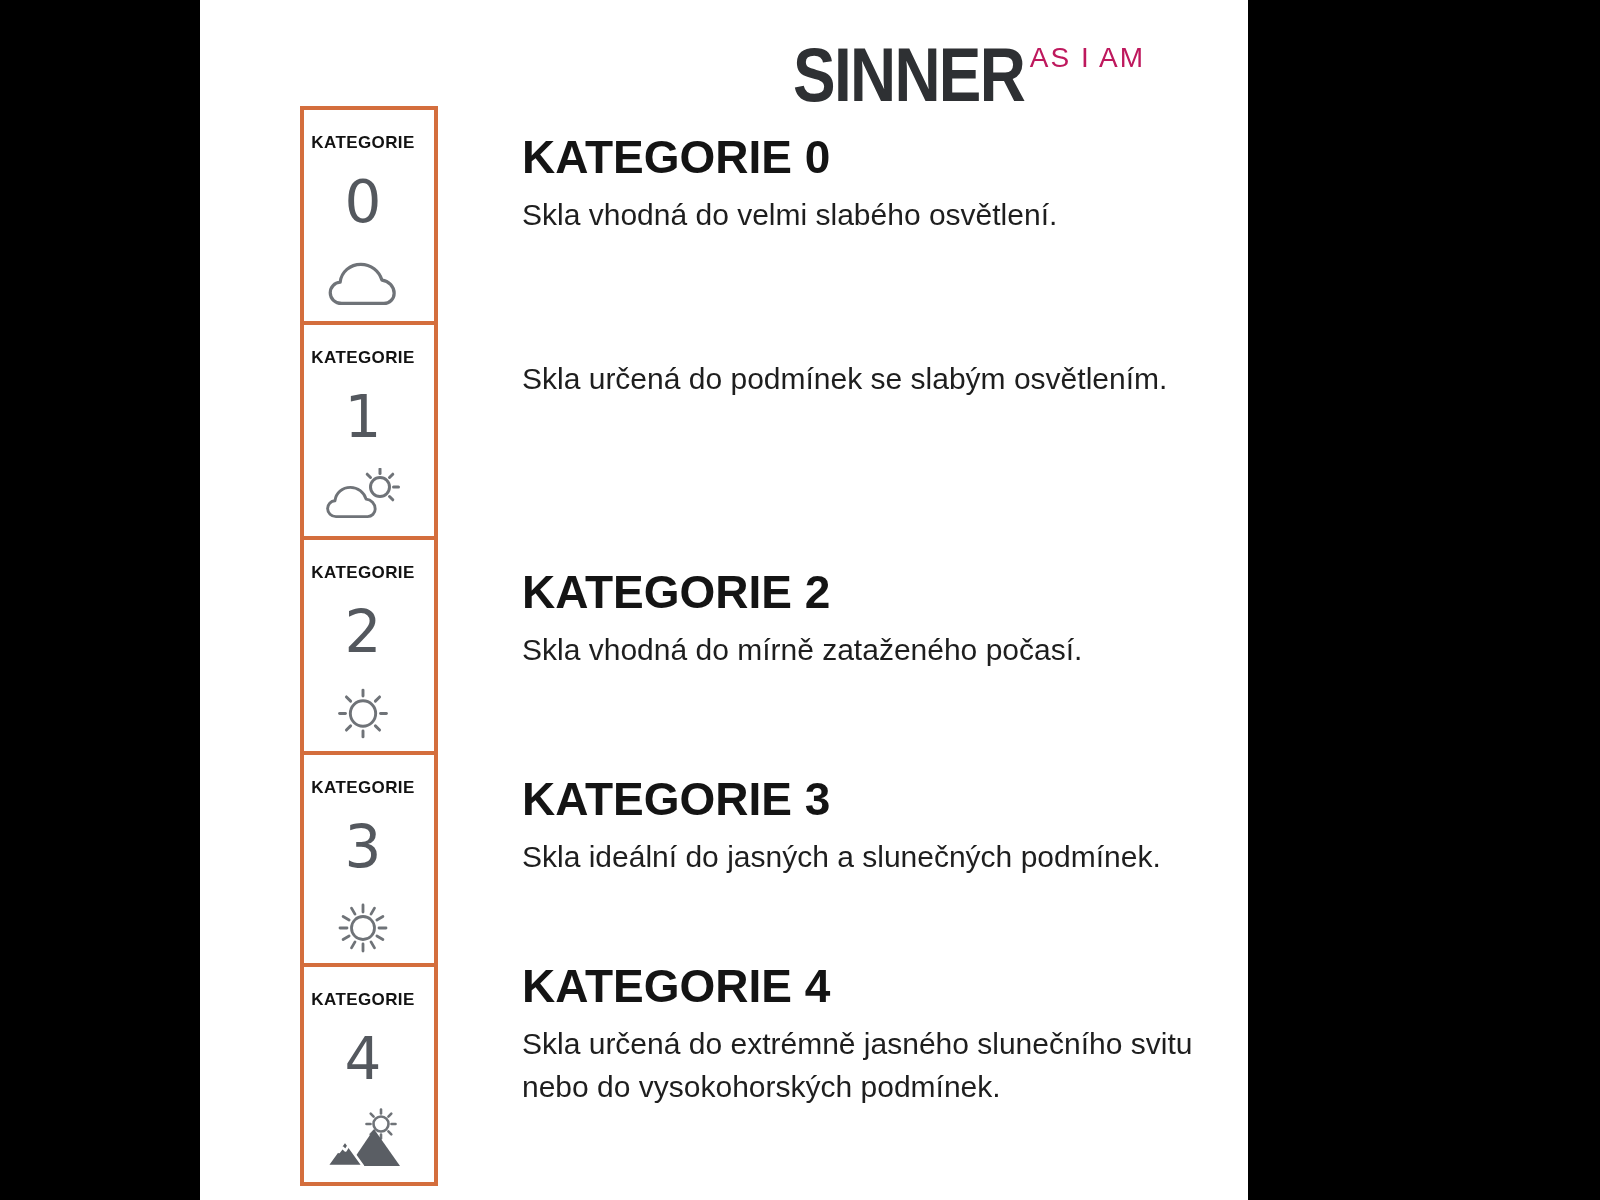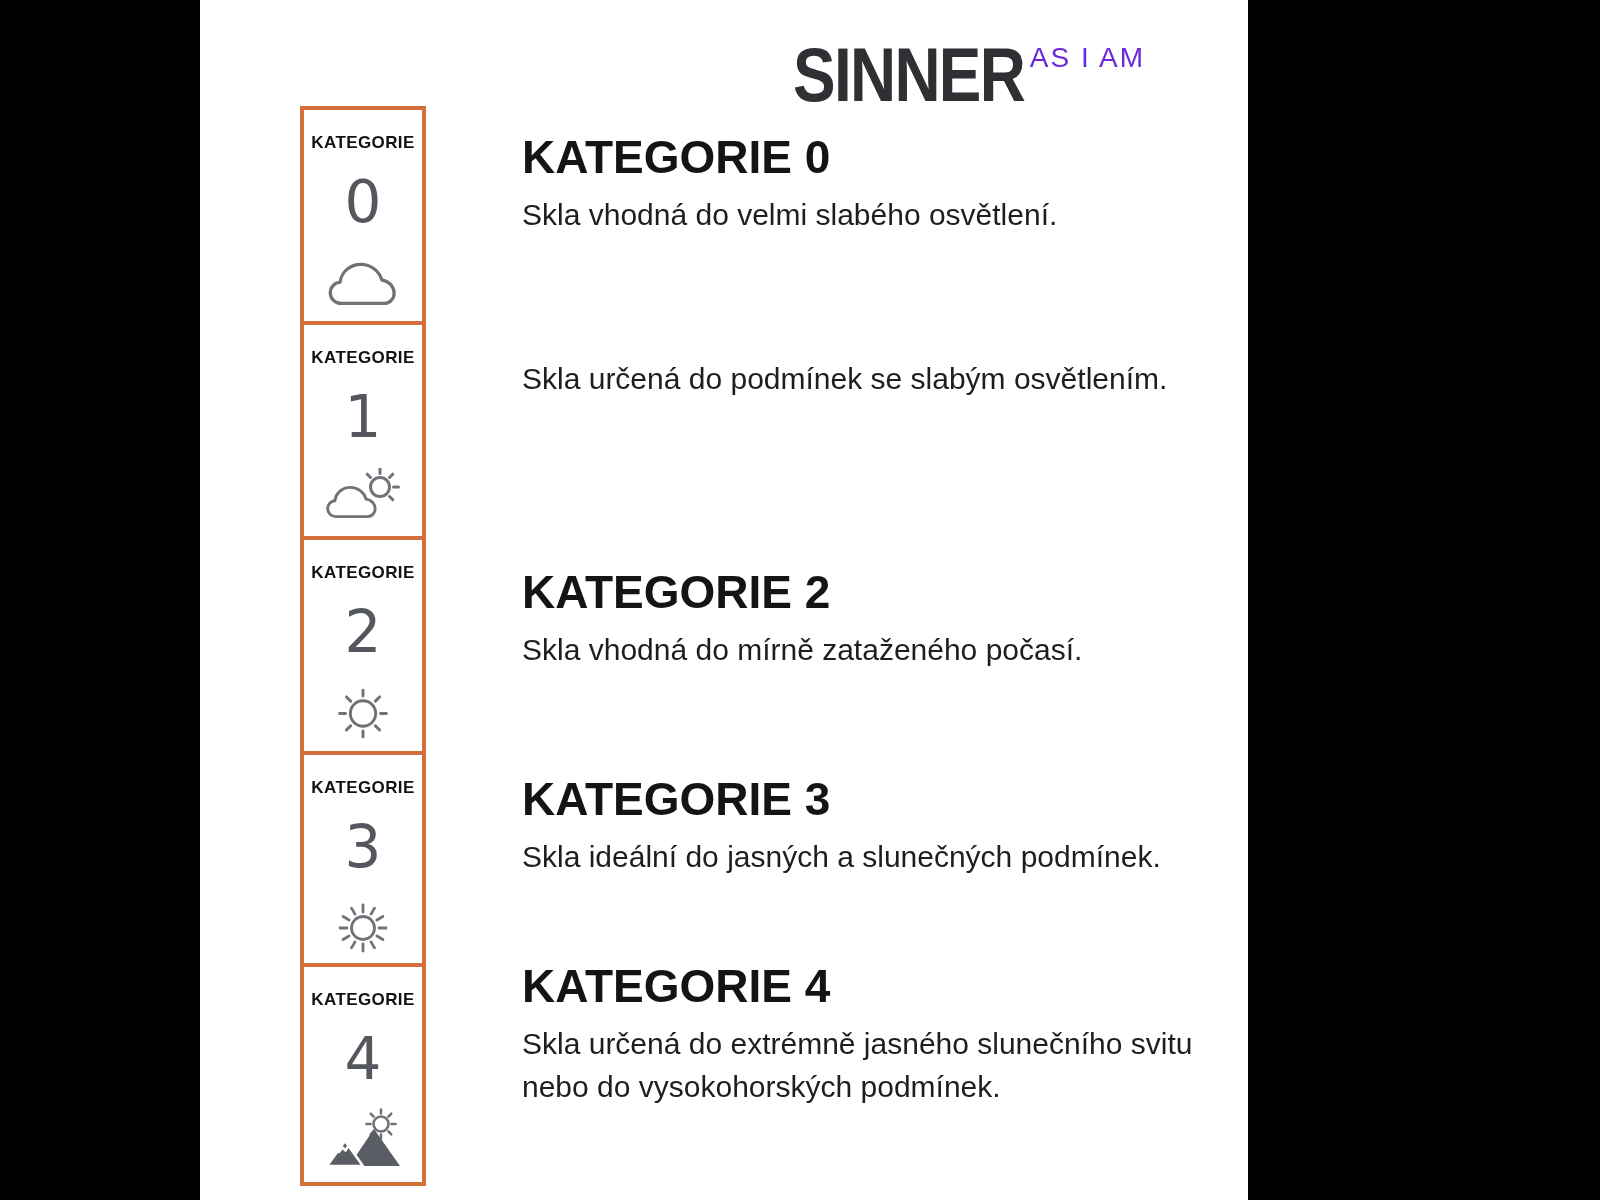--- a/index.html
+++ b/index.html
@@ -23,31 +23,31 @@
     position:absolute;top:36px;right:103px;
     display:flex;align-items:flex-start;
   }
   .logo-brand{
     font-size:76px;line-height:0.82;font-weight:bold;
     color:#2e3033;letter-spacing:-2px;
     transform:scaleX(0.84);transform-origin:right top;
     padding-top:8px;
   }
   .logo-tagline{
-    font-size:28px;font-weight:normal;color:#6d28d9;
+    font-size:28px;font-weight:normal;color:#be185d;
     letter-spacing:2px;padding-top:6px;margin-left:6px;white-space:nowrap;
   }
 
   
   .cat-box{
     position:absolute;left:100px;width:118px;height:177px;
     border:4px solid #d46e3d;background:#fff;
     display:flex;flex-direction:column;align-items:center;
     justify-content:space-between;
-    padding:24px 0 14px 0;
+    padding:24px 12px 14px 0;
   }
   .cat-box .badge-label{
     font-size:17px;font-weight:bold;color:#121212;letter-spacing:0.4px;
     line-height:1;
   }
   .cat-box .badge-number{
     font-family:"DejaVu Sans", sans-serif;
     font-size:58px;line-height:1;color:#54585e;
   }
   .cat-box .badge-icon{height:58px;display:flex;align-items:flex-end;}

